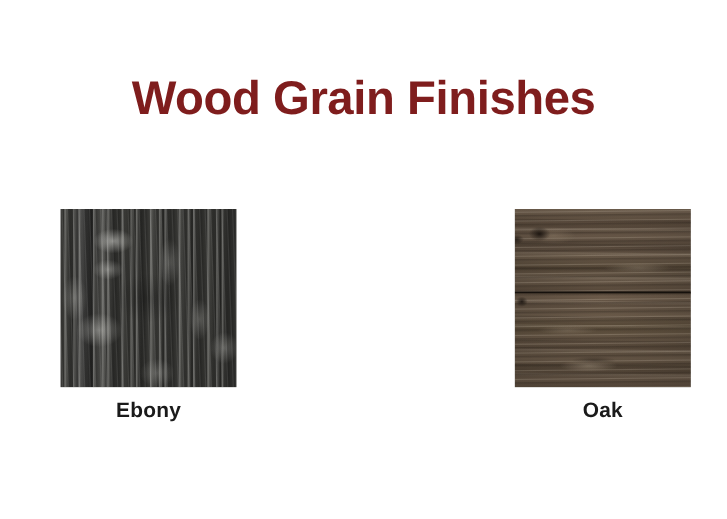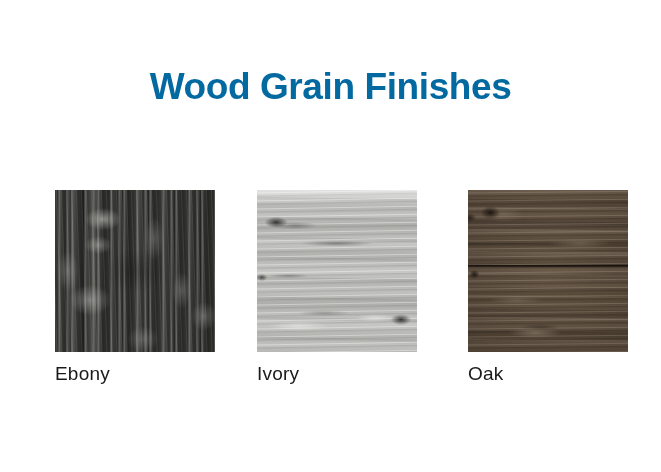--- a/index.html
+++ b/index.html
@@ -21,24 +21,24 @@
     background: #ffffff;
   }
 
   
   #title {
     position: absolute;
     left: 0;
     top: 66px;
     width: 661px;
     text-align: center;
-    font-size: 37px;
+    font-size: 43px;
     font-weight: bold;
     letter-spacing: -0.4px;
-    color: #0369a1;
+    color: #7f1d1d;
     line-height: 1.12;
     white-space: nowrap;
   }
 
   
   #swatch-row {
     position: absolute;
     left: 0;
     top: 190px;
     width: 661px;
@@ -209,23 +209,23 @@
     right: 0;
     top: 46%;
     height: 2px;
     background: linear-gradient(180deg, #1d1711 0%, #120e0a 55%, #463a2d 100%);
     opacity: 0.95;
   }
 
   
   .swatch-label {
     margin-top: 12px;
-    text-align: left;
+    text-align: center;
     font-size: 19px;
-    font-weight: normal;
+    font-weight: bold;
     color: #1a1a1a;
     letter-spacing: 0.2px;
     line-height: 1.1;
   }
 </style>
 </head>
 <body>
 
 <div id="slide">
 
@@ -235,28 +235,20 @@
 
     <div class="swatch-cell c0">
       <div class="swatch">
         <div class="layer sw-ebony"></div>
         <div class="layer sw-ebony-spots"></div>
         <div class="layer sw-ebony-fine"></div>
       </div>
       <div class="swatch-label">Ebony</div>
     </div>
 
-    <div class="swatch-cell c1">
-      <div class="swatch">
-        <div class="layer sw-ivory"></div>
-        <div class="layer sw-ivory-grain"></div>
-        <div class="layer sw-ivory-knots"></div>
-      </div>
-      <div class="swatch-label">Ivory</div>
-    </div>
 
     <div class="swatch-cell c2">
       <div class="swatch">
         <div class="layer sw-oak"></div>
         <div class="layer sw-oak-grain"></div>
         <div class="layer sw-oak-knots"></div>
         <div class="sw-oak-seam"></div>
       </div>
       <div class="swatch-label">Oak</div>
     </div>

